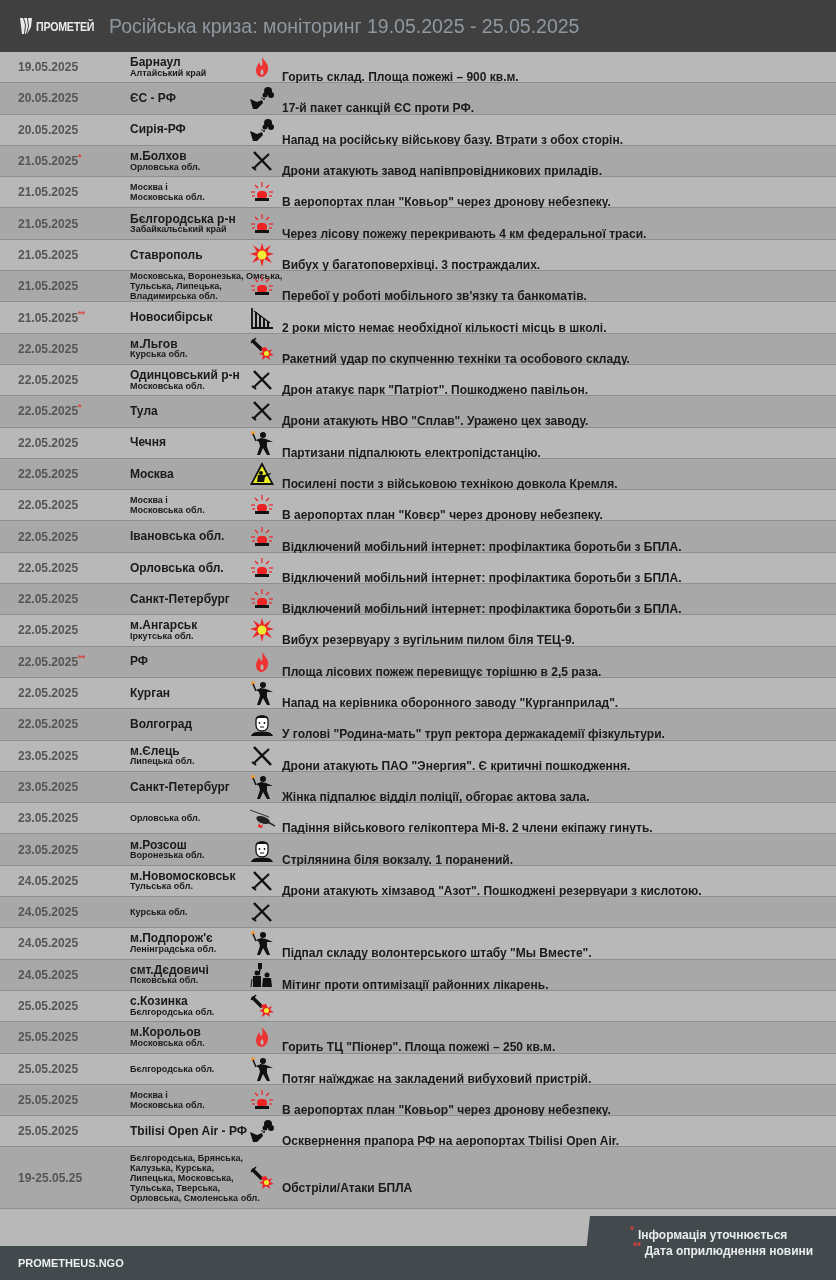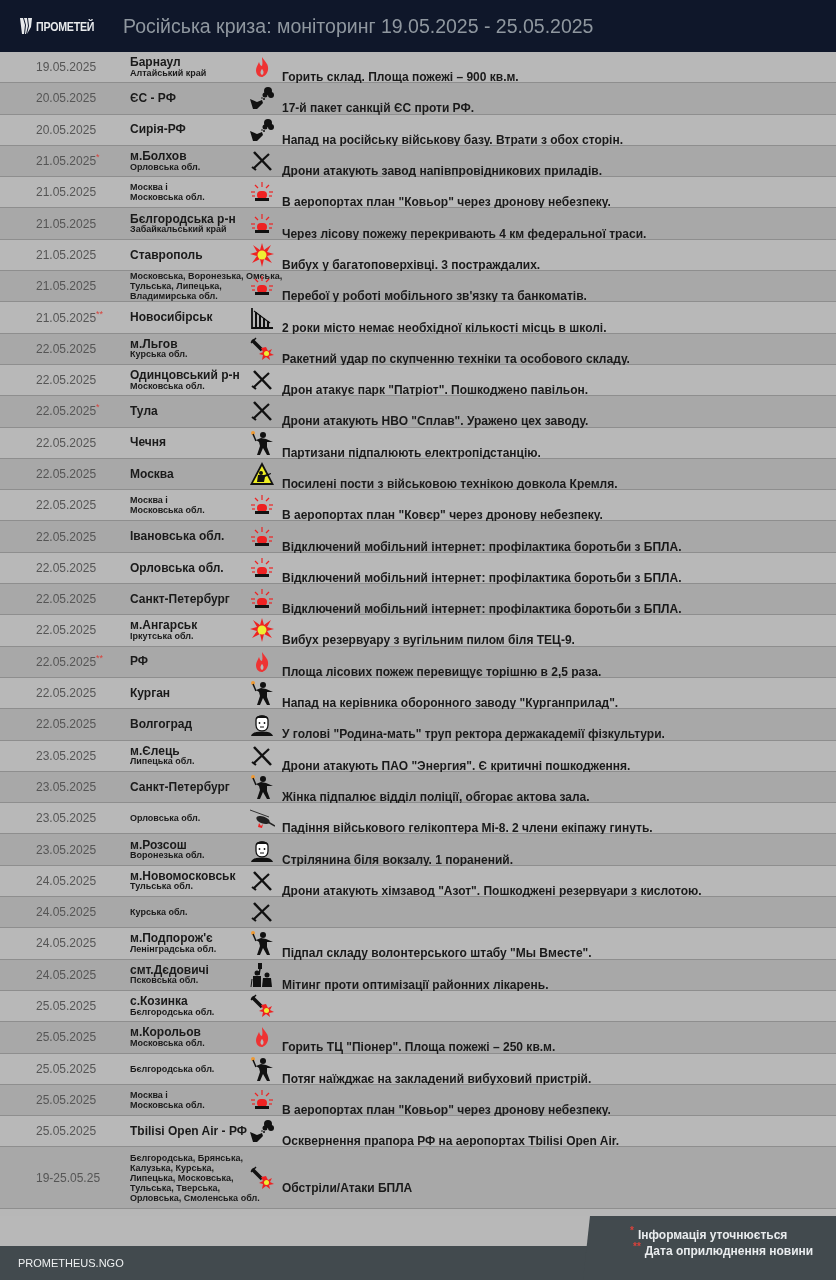--- a/index.html
+++ b/index.html
@@ -1,37 +1,37 @@
 <!DOCTYPE html>
 <html><head>
 <meta charset="utf-8">
 <style>
   * { box-sizing: border-box; margin: 0; padding: 0; }
   html, body { width: 836px; height: 1280px; overflow: hidden; background: #b7b7b7; }
   body { font-family: "Liberation Sans", sans-serif; position: relative; }
   .header {
     position: absolute; left: 0; top: 0; width: 836px; height: 52px;
-    background: #0f172a; display: flex; align-items: center;
+    background: #404040; display: flex; align-items: center;
   }
   .logo { display: flex; align-items: center; margin-left: 19px; width: 90px; }
   .logo svg { width: 14px; height: 18px; margin-right: 3px; }
   .logo-text { color: #e8eaec; font-size: 13px; font-weight: bold; letter-spacing: -0.3px; transform: scaleX(0.82); transform-origin: left center; white-space: nowrap; }
-  .title { color: #8f979f; font-size: 19.5px; margin-left: 14px; white-space: nowrap; }
+  .title { color: #8f979f; font-size: 19.5px; white-space: nowrap; }
 
   .table { position: absolute; left: 0; top: 52px; width: 836px; }
   .row {
     position: relative; height: 31.3px; display: flex; align-items: center;
     border-bottom: 1px solid #8e8e8e;
   }
   .row.odd { background: #b8b8b8; }
   .row.even { background: #a8a8a8; }
   .row.tall { height: 62px; }
   .date {
-    position: absolute; left: 36px; width: 90px; color: #555;
-    font-weight: normal; font-size: 12px; white-space: nowrap;
+    position: absolute; left: 18px; width: 90px; color: #555;
+    font-weight: bold; font-size: 12px; white-space: nowrap;
   }
   .date .mark { color: #d9423b; font-size: 9px; vertical-align: super; line-height: 0; }
   .loc {
     position: absolute; left: 130px; width: 120px; color: #1a1a1a;
     white-space: nowrap; line-height: 1.05;
   }
   .loc .main { font-weight: bold; font-size: 12px; display: block; }
   .loc .sub { font-weight: bold; font-size: 9px; display: block; }
   .loc .small { font-weight: bold; font-size: 9px; display: block; line-height: 1.12; }
   .icon { position: absolute; left: 248px; width: 28px; height: 28px; display: flex; align-items: center; justify-content: center; }
@@ -45,21 +45,21 @@
     position: absolute; left: 0; top: 1246px; width: 836px; height: 34px; background: #424a4e;
   }
   .footer-light {
     position: absolute; left: 0; top: 1216px; width: 836px; height: 30px; background: #b8b8b8;
   }
   .legend-box {
     position: absolute; top: 1216px; left: 583px; width: 253px; height: 64px; background: #424a4e;
     clip-path: polygon(7px 0, 100% 0, 100% 100%, 0 100%);
   }
   .footer-brand {
-    position: absolute; left: 18px; top: 1257px; color: #eef0f1; font-weight: normal; font-size: 11px;
+    position: absolute; left: 18px; top: 1257px; color: #eef0f1; font-weight: bold; font-size: 11px;
   }
   .legend-item { position: absolute; color: #e9ecee; font-weight: bold; font-size: 12px; white-space: nowrap; }
   .legend-item .mark { color: #d9423b; font-size: 10px; margin-right: 4px; vertical-align: super; line-height: 0; }
 </style>
 </head>
 <body>
 
 <div class="header">
   <div class="logo">
     <svg viewBox="0 0 14 18">

